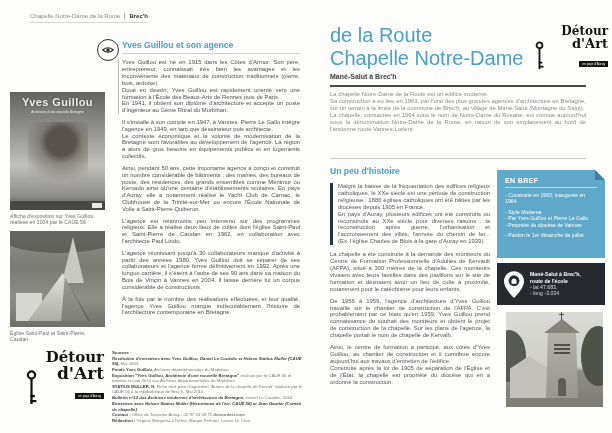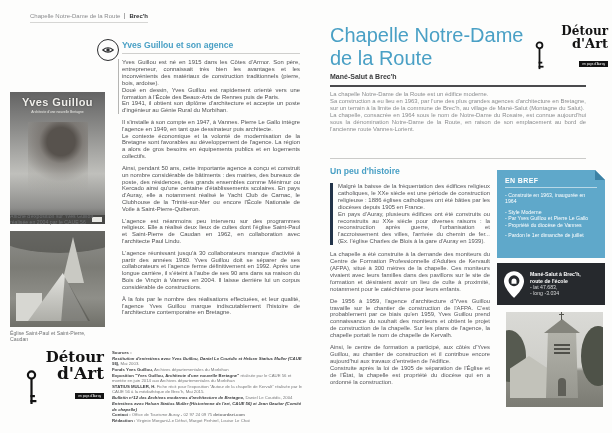--- a/index.html
+++ b/index.html
@@ -14,21 +14,21 @@
   
   .eye{left:97px;top:39px;width:20px;height:20px;border:1.6px solid #2e2f31;border-radius:50%;
        display:flex;align-items:center;justify-content:center;background:#fdfdfc;}
   .leftmain{left:122px;top:40px;width:178px;}
   .h1{font-size:8.6px;font-weight:bold;color:#4aa0c5;margin:0 0 3px 0;}
   .hair{height:1px;background:#cfcfcd;margin:0 0 5px 0;}
   .para{font-size:5.9px;line-height:6.9px;text-align:justify;white-space:pre-line;margin:0 0 4.5px 0;}
   .para.first{border-left:1px solid #b5b5b3;padding-left:3px;margin-left:-4px;}
 
   
-  .poster{left:10px;top:92px;width:95px;height:132px;overflow:hidden;
+  .poster{left:10px;top:92px;width:95px;height:118px;overflow:hidden;
           background:linear-gradient(180deg,#636363 0%,#8f8f8d 30%,#c0c0bc 62%,#8d8d8b 88%,#4c4c4a 100%);}
   .poster-title{position:absolute;left:0;right:0;top:4px;text-align:center;font-size:11px;font-weight:bold;
           color:#efeeea;letter-spacing:.4px;text-shadow:0 0 2px #3c3c3c;}
   .poster-sub{position:absolute;left:0;right:0;top:18px;text-align:center;font-size:3.4px;color:#e9e9e5;}
   .poster-fig{position:absolute;left:18px;top:30px;width:60px;height:70px;
           background:radial-gradient(circle at 55% 28%,#57524d 0 14px,rgba(120,115,110,.75) 22px,rgba(160,158,152,.25) 40px,transparent 60px);}
   .poster-band{position:absolute;left:0;right:0;bottom:0;height:9px;background:#474745;}
   .poster-chip{position:absolute;right:3px;bottom:2px;width:10px;height:5px;background:#e8e8e4;}
 
   .caption{font-size:5.2px;line-height:6.2px;color:#6f7173;}
@@ -182,22 +182,22 @@
     <div class="src-line"><span class="src-b">Fonds Yves Guillou,</span><span> Archives départementales du Morbihan</span></div>
     <div class="src-line"><span class="src-b">Exposition "Yves Guillou, Architecte d'une nouvelle Bretagne"</span><span> réalisée par le CAUE 56 et montée en juin 2014 aux Archives départementales du Morbihan</span></div>
     <div class="src-line"><span class="src-b">STATIUS MULLER, H.</span><span> Fiche récit pour l'exposition "Autour de la chapelle de Kervalt" réalisée par le CAUE 56 à la médiathèque de Brec'h, Mai 2015.</span></div>
     <div class="src-line ital"><span class="src-b">Bulletin n°12 des Archives modernes d'architecture de Bretagne,</span><span> Daniel Le Couédic, 2004</span></div>
     <div class="src-line ital"><span class="src-b">Entretiens avec Helsen Statius Muller (Historienne de l'art, CAUE 56) et Jean Gautier (Comité de chapelle)</span><span></span></div>
     <div class="src-line"><span class="src-b">Contact :</span><span> Office de Tourisme Auray - 02 97 24 09 75 </span><a class="link src-x">detourdart.com</a></div>
     <div class="src-line"><span class="src-b">Rédaction :</span><span> Virginie Morgant-Le Déhut, Margot Perhirel, Louise Le Chat</span></div>
   </div>
 
   <div class="abs title">
+    <div>de la Route</div>
     <div>Chapelle Notre-Dame</div>
-    <div>de la Route</div>
   </div>
   <div class="abs subtitle">Mané-Salut à Brec'h</div>
   <div class="abs rule1"></div>
 
   <div class="abs logo logo-right">
     <svg class="key" width="9" height="30" viewBox="0 0 11 36">
       <circle cx="5.5" cy="5" r="3.6" fill="none" stroke="#131313" stroke-width="2.2"></circle>
       <rect x="4.4" y="8" width="2.2" height="26" fill="#131313"></rect>
       <rect x="4.4" y="25" width="4.5" height="2.2" fill="#131313"></rect>
       <rect x="4.4" y="30" width="6" height="2.2" fill="#131313"></rect>

